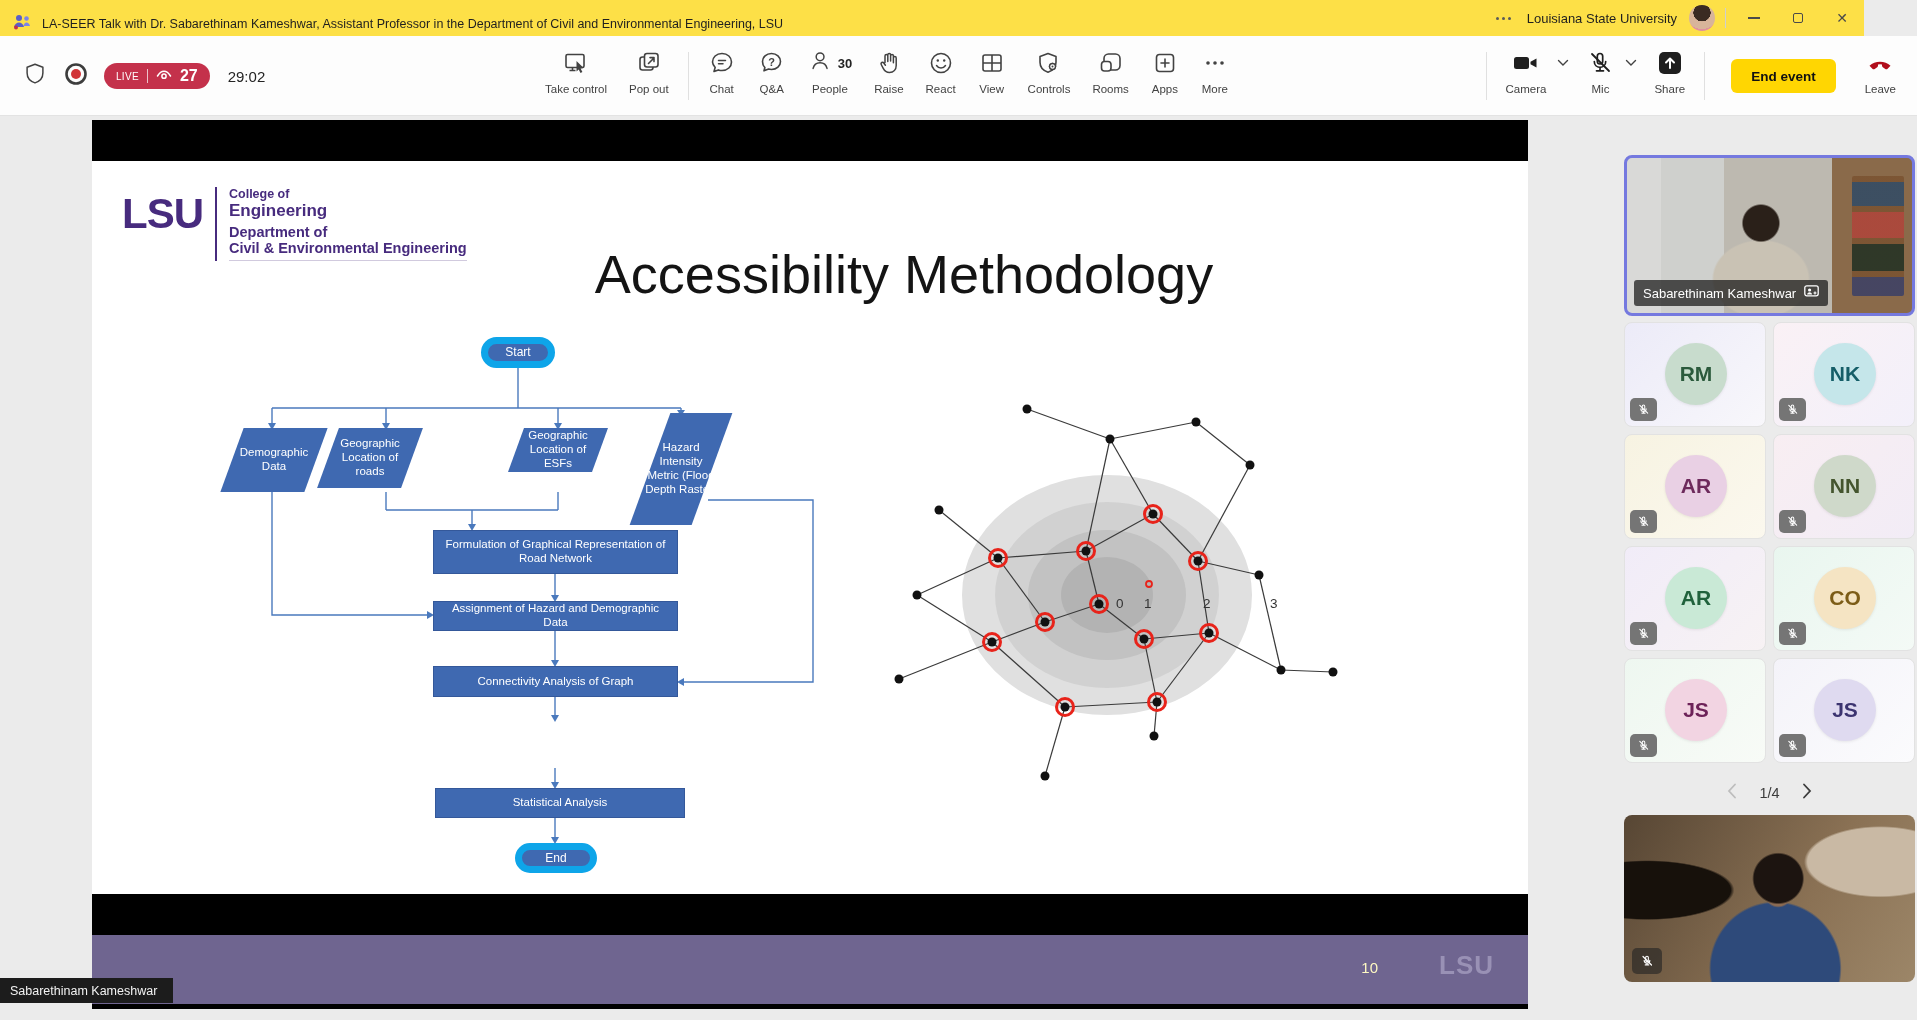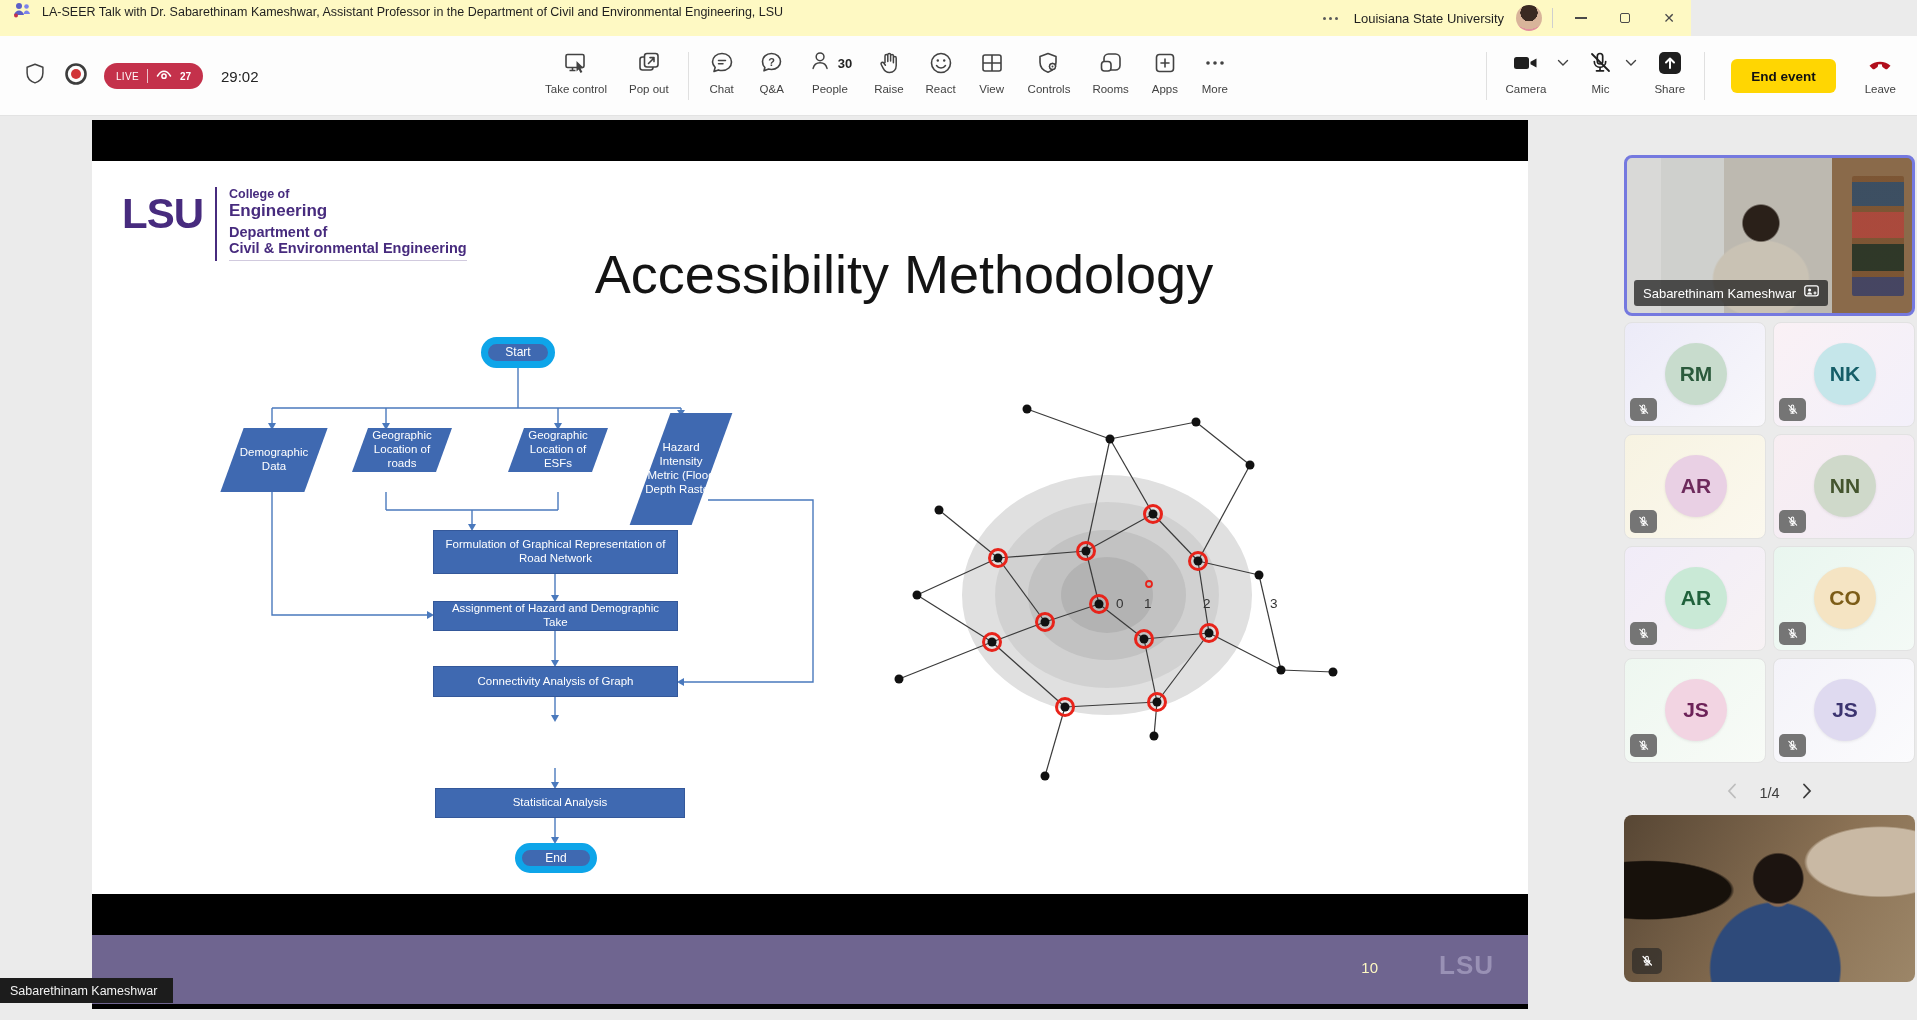--- a/index.html
+++ b/index.html
@@ -1,40 +1,40 @@
 <!DOCTYPE html>
 <html><head>
 <meta charset="utf-8">
 <style>
   * { margin:0; padding:0; box-sizing:border-box; }
   html,body { width:1917px; height:1020px; font-family:"Liberation Sans", sans-serif; }
   .app { position:relative; width:1917px; height:1020px; background:#ebebeb; overflow:hidden; }
 
   
-  .titlebar { position:absolute; left:0; top:0; width:1691px; height:36px; background:#fef9c3; display:flex; align-items:flex-start; }
+  .titlebar { position:absolute; left:0; top:0; width:1864px; height:36px; background:#fde047; display:flex; align-items:flex-end; }
   .titlebar-left { display:flex; align-items:center; gap:10px; padding-left:12px; flex:1; min-width:0; }
   .tb-title { font-size:12.5px; color:#1f1f1f; white-space:nowrap; }
   .titlebar-right { display:flex; align-items:center; gap:0; }
   .more-dots { display:flex; gap:3px; padding:0 16px; cursor:default; }
   .more-dots i { width:3px; height:3px; border-radius:50%; background:#5a5a5a; }
   .org-name { font-size:13px; color:#1f1f1f; margin-right:12px; white-space:nowrap; }
   .tb-avatar { width:26px; height:26px; border-radius:50%; background:radial-gradient(circle at 50% 30%, #3a2a22 0 38%, #d8b49a 39% 72%, #e08f9d 73%); margin-right:10px; }
   .tb-divider { width:1px; height:20px; background:#cfcfcf; margin-right:6px; }
   .win-btn { width:44px; height:36px; display:flex; align-items:center; justify-content:center; color:#4a4a4a; }
   .win-min i { display:block; width:12px; height:1.5px; background:#4a4a4a; }
   .win-restore i { display:block; width:10px; height:10px; border:1.4px solid #4a4a4a; border-radius:2px; }
   .win-close { font-size:14px; }
 
   
   .toolbar { position:absolute; left:0; top:36px; width:1917px; height:80px; background:#fdfdfd; border-bottom:1px solid #e3e3e3; }
   .tb-left-group { position:absolute; left:22px; top:0; height:80px; display:flex; align-items:center; gap:14px; }
   .live-badge { height:26px; border-radius:13px; background:#c4314b; color:#fff; display:flex; align-items:center; padding:0 12px; gap:8px; }
   .live-badge .lv { font-size:10px; font-weight:normal; letter-spacing:.3px; }
   .live-badge .sep { width:1px; height:14px; background:rgba(255,255,255,.7); }
-  .live-badge .cnt { font-size:10px; font-weight:bold; }
+  .live-badge .cnt { font-size:16px; font-weight:bold; }
   .timer { font-size:15px; color:#242424; margin-left:4px; }
 
   .tb-center-group { position:absolute; left:534px; top:0; height:80px; display:flex; align-items:stretch; }
   .tbtn { display:flex; flex-direction:column; align-items:center; justify-content:flex-start; padding:10px 11px 0 11px; cursor:default; }
   .tbtn .ic { height:34px; display:flex; align-items:center; justify-content:center; gap:4px; }
   .tbtn .lbl { font-size:11.5px; color:#424242; margin-top:3px; white-space:nowrap; }
   .tbtn .count { font-size:13px; font-weight:bold; color:#242424; }
   .v-div { width:1px; background:#e0e0e0; height:48px; align-self:center; margin:0 8px; }
 
   .tb-right-group { position:absolute; right:10px; top:0; height:80px; display:flex; align-items:stretch; }
@@ -401,31 +401,31 @@
           <polygon points="459,676 467,676 463,683"></polygon>
           <polygon points="335,450 335,458 342,454"></polygon>
           <polygon points="592,517 592,525 585,521"></polygon>
         </g>
       </svg>
 
       <div class="fc fc-pill" style="left:389px;top:176px;width:74px;height:31px;">Start</div>
       <div class="fc para" style="left:128px;top:267px;width:108px;height:64px;">
           <span>Demographic Data</span>
         </div>
-      <div class="fc para" style="left:256px;top:267px;width:108px;height:44px;text-align:center;">
+      <div class="fc para" style="left:224px;top:267px;width:108px;height:60px;text-align:center;">
           <span>Geographic Location of roads</span>
         </div>
       <div class="fc para" style="left:412px;top:267px;width:108px;height:44px;">
           <span>Geographic Location of ESFs</span>
         </div>
       <div class="fc para para-tall" style="left:538px;top:252px;width:102px;height:112px;">
           <span>Hazard Intensity Metric (Flood Depth Raster)</span>
         </div>
       <div class="fc fc-box" style="left:341px;top:369px;width:245px;height:44px;">Formulation of Graphical Representation of Road Network</div>
-      <div class="fc fc-box" style="left:341px;top:440px;width:245px;height:30px;">Assignment of Hazard and Demographic Take</div>
+      <div class="fc fc-box" style="left:341px;top:440px;width:245px;height:30px;">Assignment of Hazard and Demographic Data</div>
       <div class="fc fc-box" style="left:341px;top:505px;width:245px;height:31px;">Connectivity Analysis of Graph</div>
       <div class="fc fc-box" style="left:343px;top:627px;width:250px;height:30px;">Statistical Analysis</div>
       <div class="fc fc-pill" style="left:423px;top:682px;width:82px;height:30px;">End</div>
 
       <svg class="netgraph" style="left:800px;top:240px;" width="460" height="400" viewBox="0 0 460 400">
         <ellipse cx="215" cy="194" rx="145" ry="120" fill="#e0e0e0"></ellipse>
         <ellipse cx="215" cy="194" rx="112" ry="93" fill="#d1d1d1"></ellipse>
         <ellipse cx="215" cy="194" rx="79" ry="65" fill="#c2c2c2"></ellipse>
         <ellipse cx="215" cy="194" rx="46" ry="38" fill="#b3b3b3"></ellipse>
         <g stroke="#3a3a3a" stroke-width="1.2">

